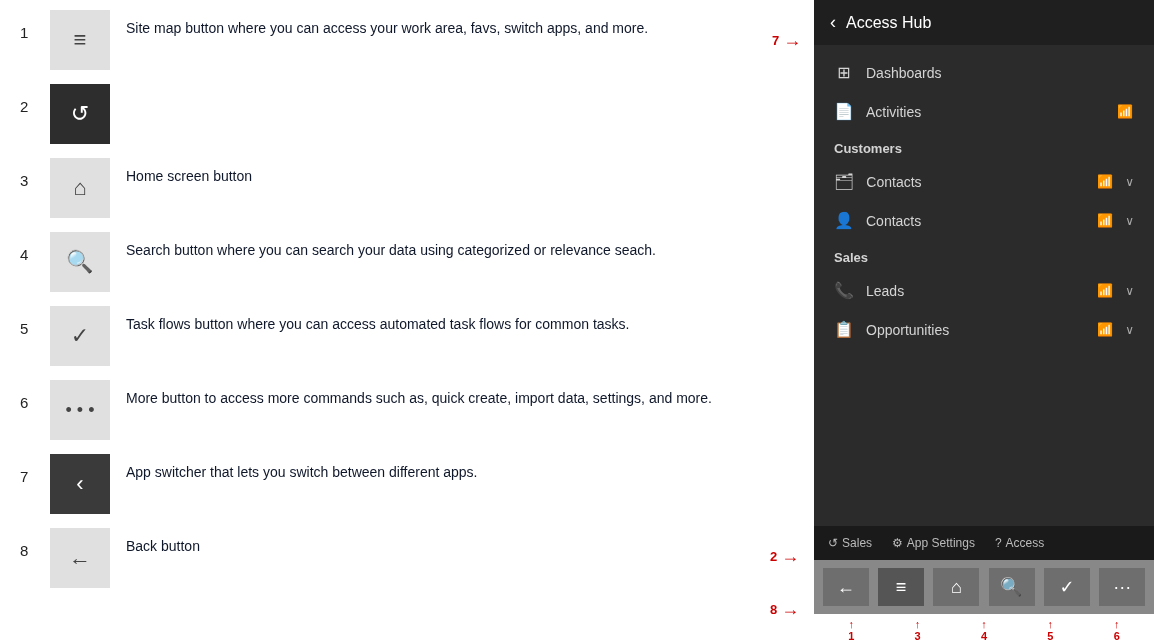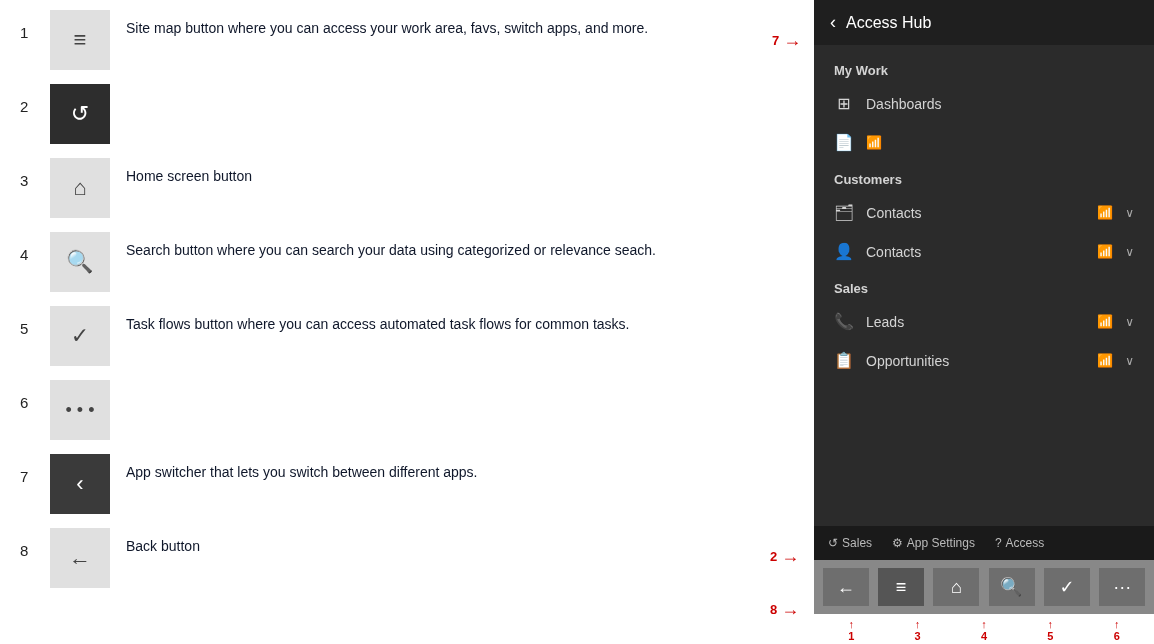--- a/index.html
+++ b/index.html
@@ -264,20 +264,21 @@
       <div class="instruction-text">Search button where you can search your data using categorized or relevance seach.</div>
     </div>
     <div class="instruction-row">
       <div class="row-number">5</div>
       <div class="icon-box">✓</div>
       <div class="instruction-text">Task flows button where you can access automated task flows for common tasks.</div>
     </div>
     <div class="instruction-row">
       <div class="row-number">6</div>
       <div class="icon-box" style="font-size: 18px;">• • •</div>
+      <div class="instruction-text">More button to access more commands such as, quick create, import data, settings, and more.</div>
     </div>
     <div class="instruction-row">
       <div class="row-number">7</div>
       <div class="icon-box dark2">‹</div>
       <div class="instruction-text">App switcher that lets you switch between different apps.</div>
     </div>
     <div class="instruction-row">
       <div class="row-number">8</div>
       <div class="icon-box">←</div>
       <div class="instruction-text">Back button</div>
@@ -291,27 +292,27 @@
     <span style="color:#cc0000; font-size:18px;">→</span>
   </div>
 
   <div class="hub-header">
     <span class="back-chevron">‹</span>
     <span>Access Hub</span>
   </div>
 
   <div class="nav-menu">
 
-    <div class="nav-section-title">My Work</div>
     <div class="nav-item">
       <span class="nav-icon">⊞</span>
       <span class="nav-label">Dashboards</span>
     </div>
     <div class="nav-item">
       <span class="nav-icon">📄</span>
+      <span class="nav-label">Activities</span>
       <span class="wifi-icon">📶</span>
     </div>
 
     <div class="nav-section-title">Customers</div>
     <div class="nav-item">
       <span class="nav-icon">🗂</span>
       <span class="nav-label">Contacts</span>
       <span class="wifi-icon">📶</span>
       <span class="chevron-icon">∨</span>
     </div>

